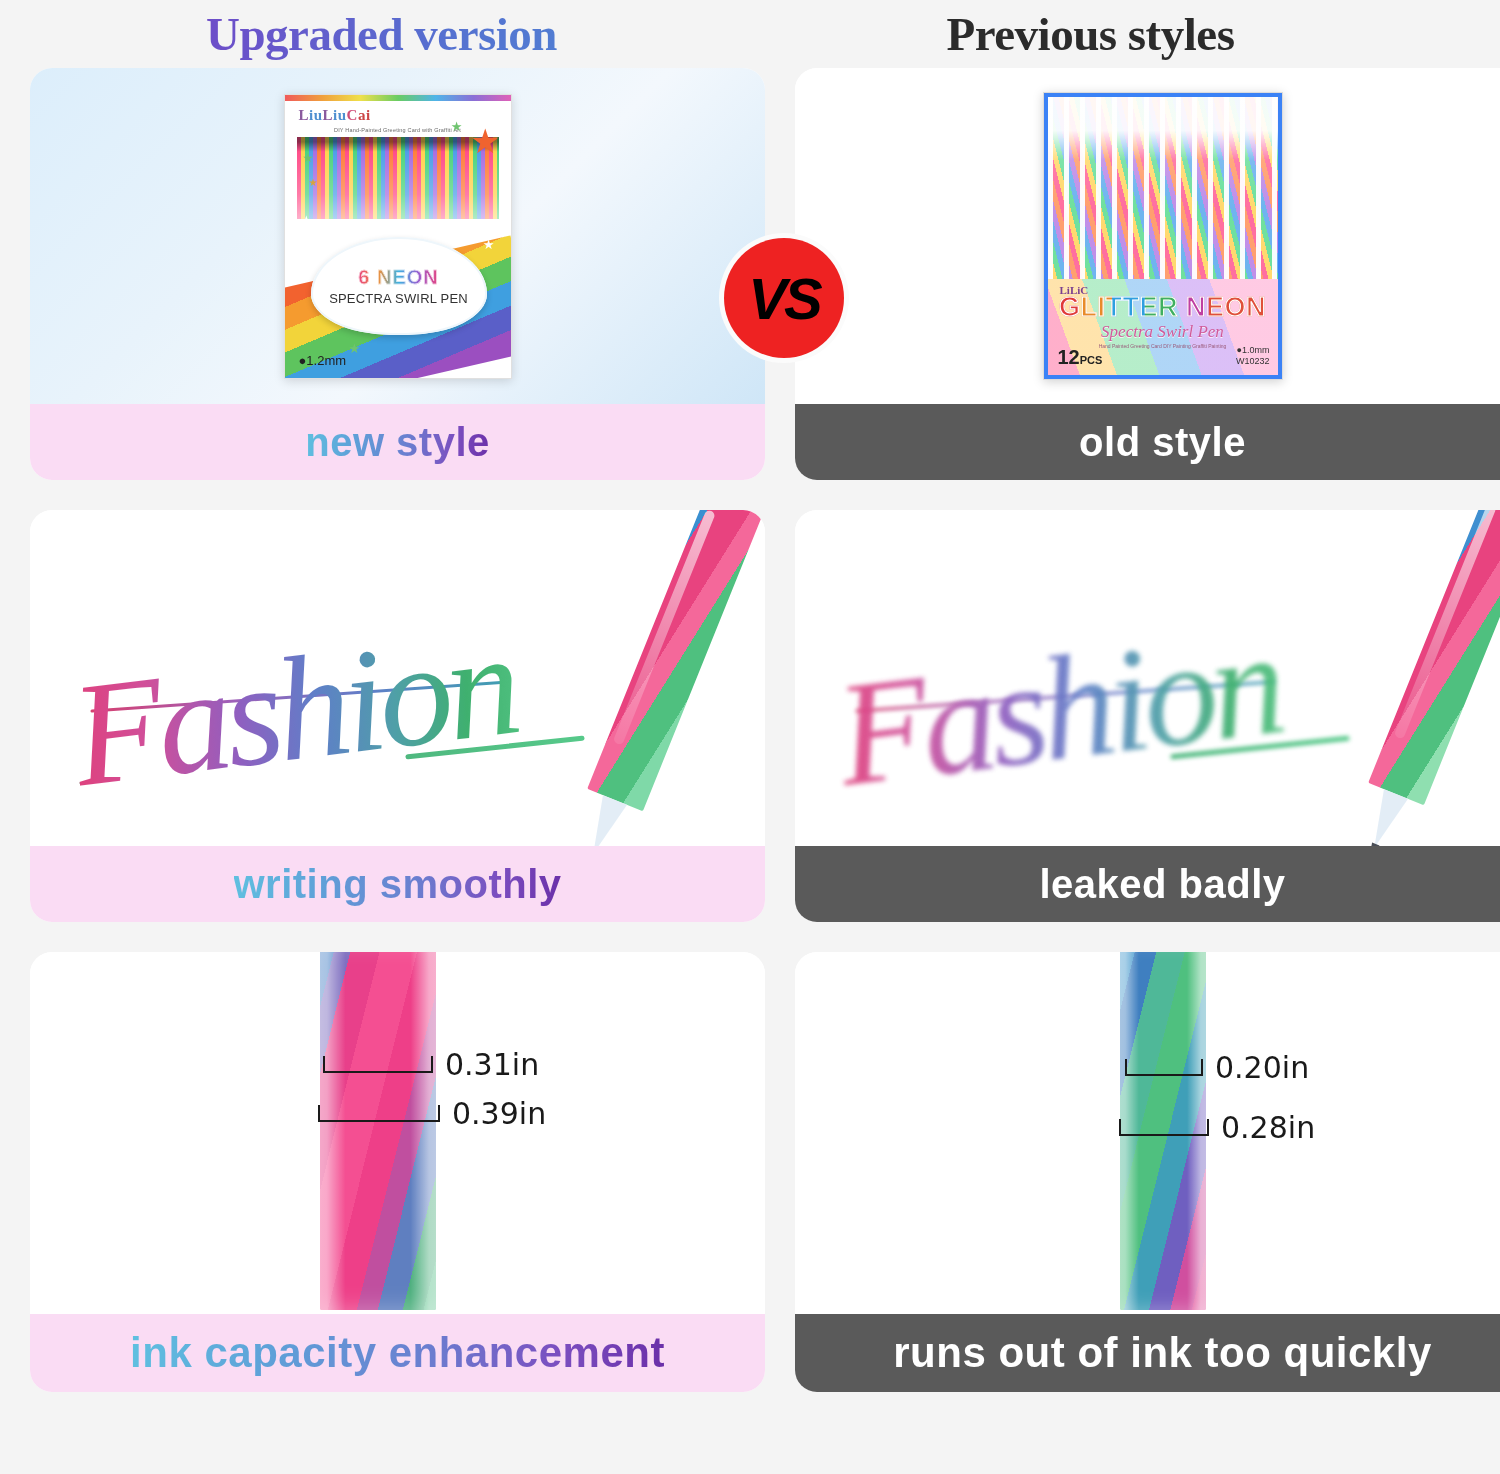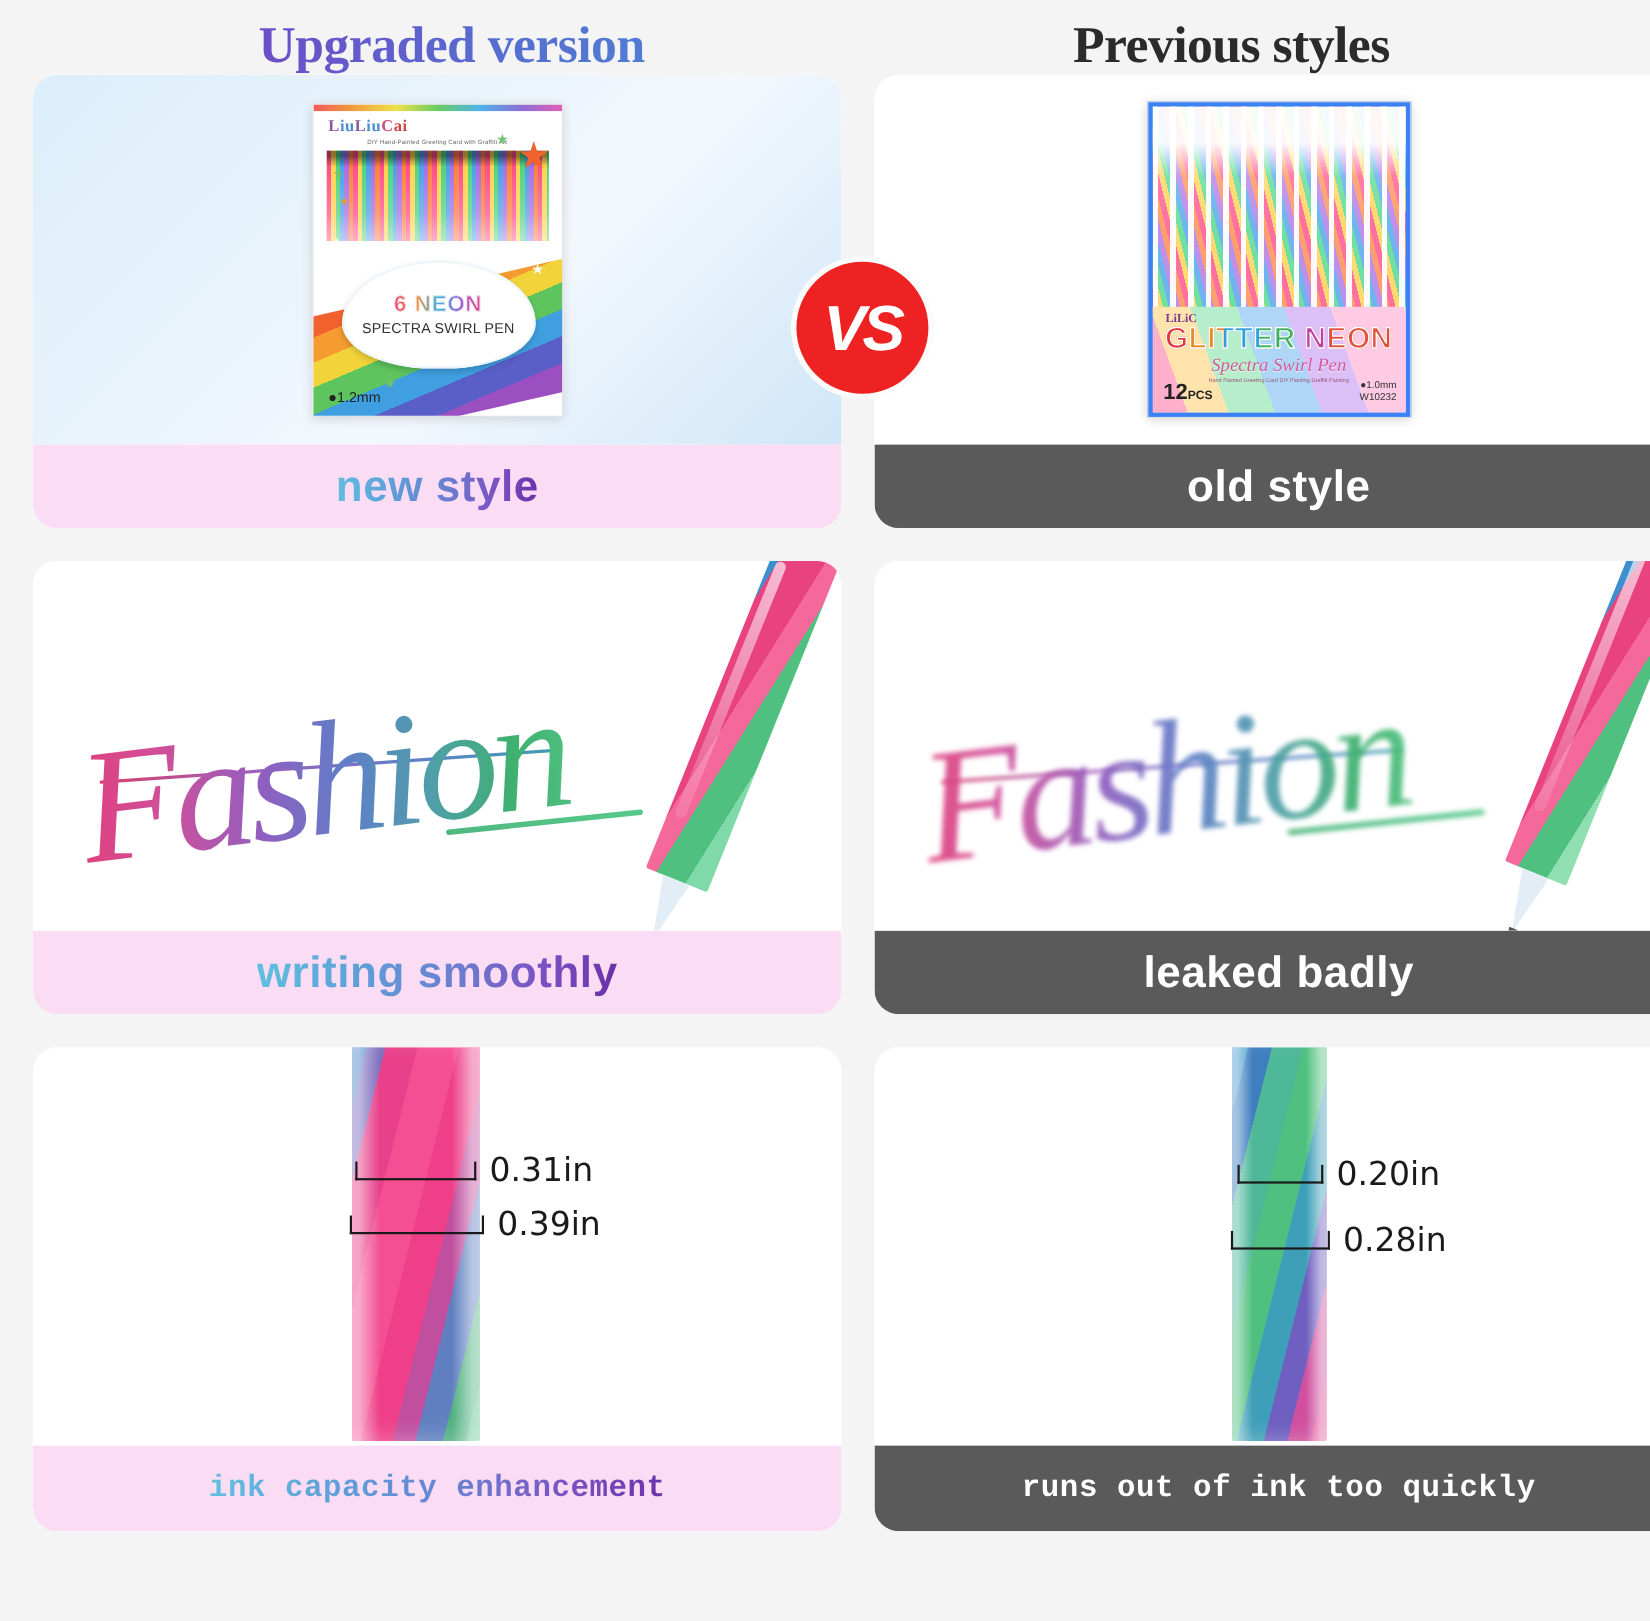--- a/index.html
+++ b/index.html
@@ -10,22 +10,21 @@
     background: #f4f4f4;
     font-family: "Liberation Sans", sans-serif;
     overflow: hidden;
     position: relative;
   }
 
   
   .headers {
     display: flex;
     height: 68px;
-    align-items: flex-end;
-    padding-left: 29px;
+    align-items: center;
   }
   .header-cell {
     width: 735px;
     text-align: center;
     font-family: "Liberation Serif", serif;
     font-size: 47px;
     font-weight: bold;
     letter-spacing: -0.5px;
   }
   .header-left {
@@ -91,39 +90,39 @@
   .caption.good .cap-text {
     background: linear-gradient(95deg, #5fc0e0 0%, #5f9fd8 28%, #6a7fd0 55%, #7b4fc0 80%, #6a2fa8 100%);
     -webkit-background-clip: text;
     background-clip: text;
     color: transparent;
   }
   .caption.bad {
     background: #5a5a5a;
   }
   .caption.bad .cap-text { color: #ffffff; }
-  .caption.r3 { height: 78px; font-size: 28px; font-family: Liberation Mono, monospace; }
+  .caption.r3 { height: 78px; font-size: 42px; }
 
   
   .vs-badge {
     position: absolute;
     left: 724px;
     top: 238px;
     width: 120px;
     height: 120px;
     border-radius: 50%;
     background: #ee2222;
     display: flex;
     align-items: center;
     justify-content: center;
     z-index: 40;
     box-shadow: 0 0 0 5px #fbfbfb;
   }
   .vs-badge span {
-    color: #ffffff;
+    color: #000000;
     font-family: "Liberation Sans", sans-serif;
     font-size: 58px;
     font-weight: bold;
     font-style: italic;
     letter-spacing: -3px;
   }
 
   
   .newbox {
     width: 228px;

